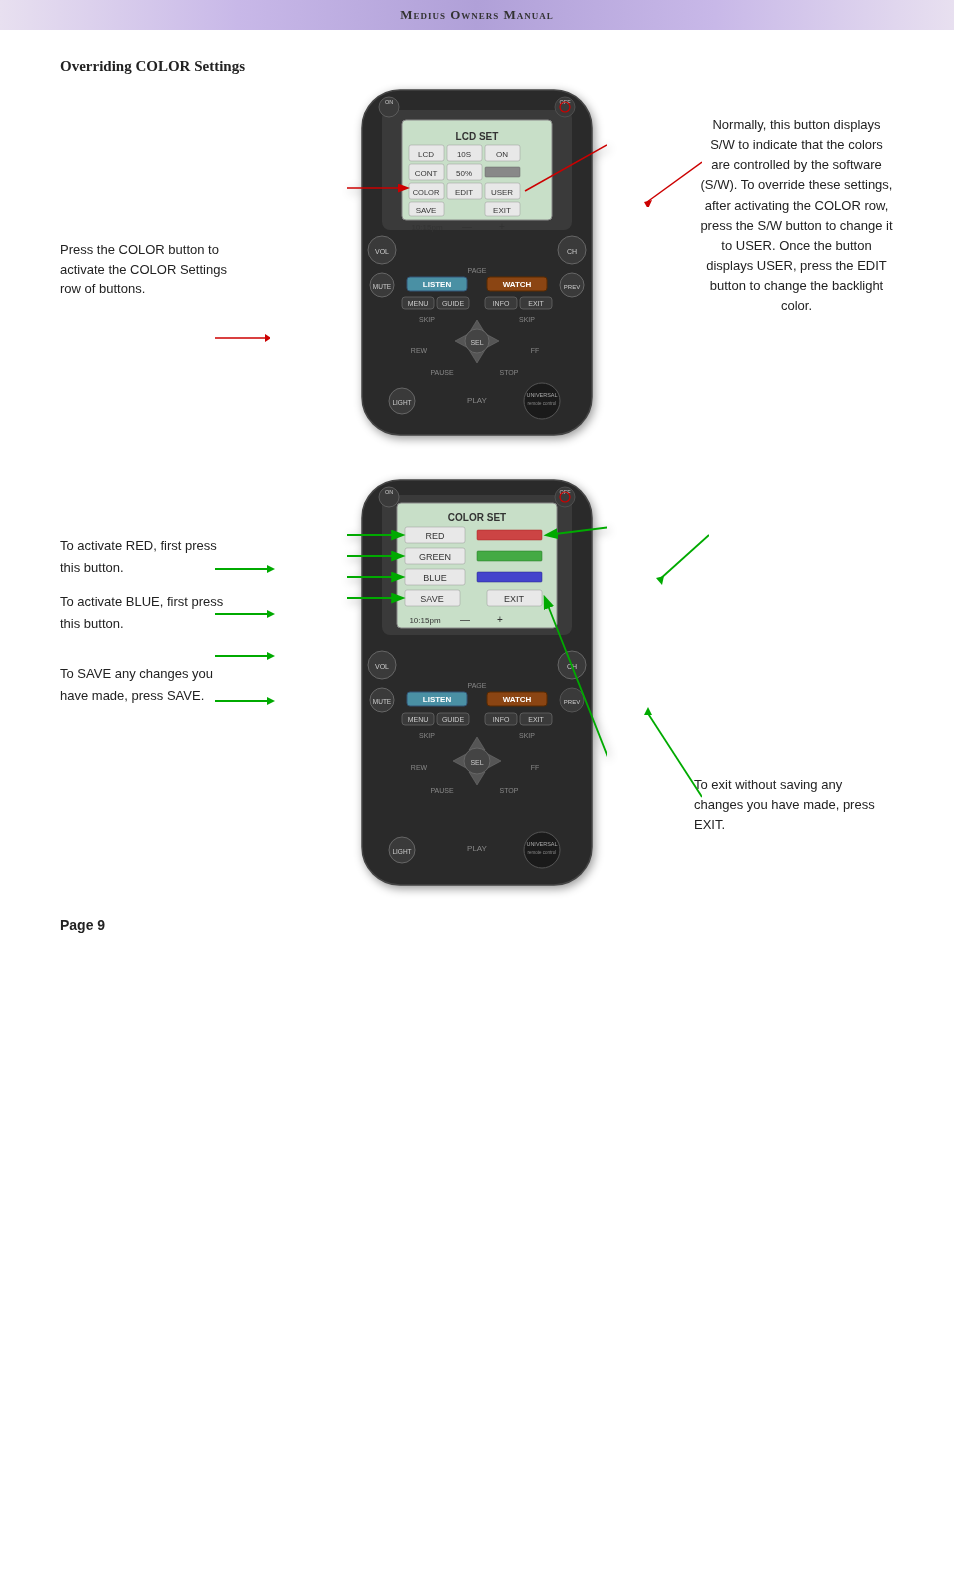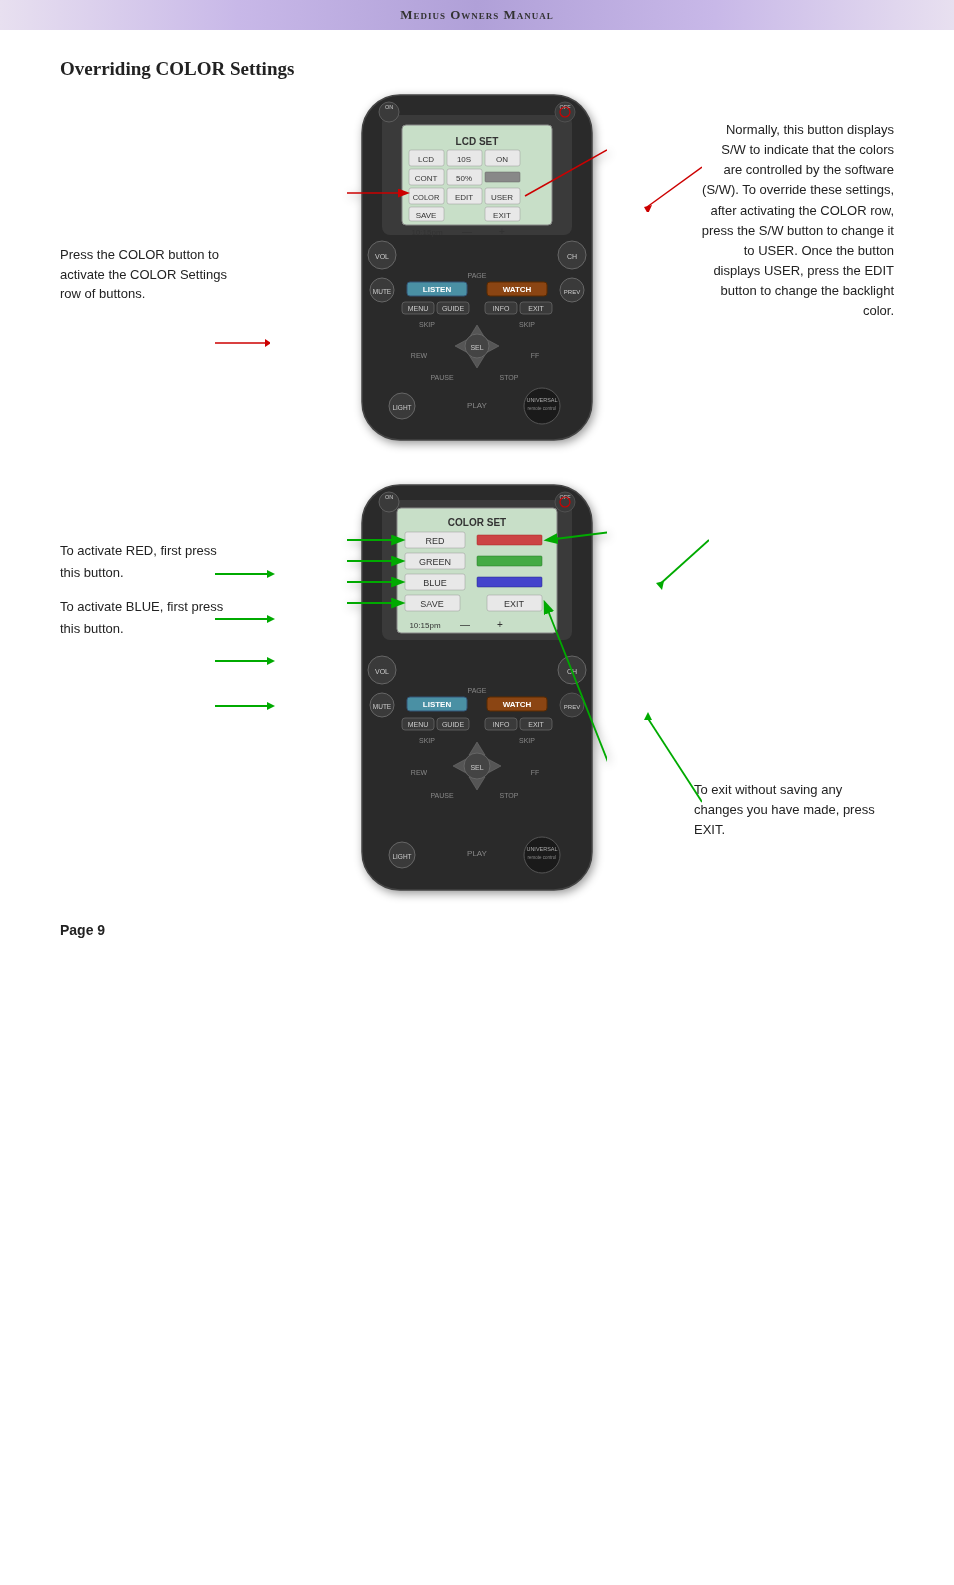--- a/index.html
+++ b/index.html
@@ -24,21 +24,21 @@
       letter-spacing: 1px;
       color: #333;
       margin-bottom: 28px;
     }
 
     .page-content {
       padding: 0 60px;
     }
 
     .section-title {
-      font-size: 19px;
+      font-size: 15px;
       font-weight: bold;
       margin-bottom: 10px;
     }
 
     .intro-text {
       font-size: 14.5px;
       line-height: 1.55;
       margin-bottom: 22px;
       font-family: Arial, sans-serif;
     }
@@ -61,21 +61,21 @@
     }
 
     .right-annotation-1 {
       position: absolute;
       right: 0;
       top: 30px;
       width: 195px;
       font-size: 13px;
       line-height: 1.55;
       font-family: Arial, sans-serif;
-      text-align: right;
+      text-align: center;
     }
 
     .remote-container-1 {
       position: absolute;
       left: 50%;
       transform: translateX(-50%);
       top: 0;
     }
 
     
@@ -295,20 +295,21 @@
       <polygon points="2,45 10,43 6,52" fill="#cc0000"></polygon>
     </svg>
   </div>
 
 
   <div class="diagram-area-2">
 
     <div class="left-annotation-2">
       <p style="margin-bottom:12px;">To activate RED, first press this button.</p>
       <p style="margin-bottom:28px;">To activate BLUE, first press this button.</p>
+      <p style="margin-bottom:0;">To SAVE any changes you have made, press SAVE.</p>
     </div>
 
 
     <div class="bottom-right-annotation">To exit without saving any changes you have made, press EXIT.</div>
 
     <div class="remote-container-2">
       <svg class="remote-svg" width="260" height="415" viewBox="0 0 260 415" xmlns="http://www.w3.org/2000/svg">
         <defs>
           <marker id="arrowGreen" markerWidth="8" markerHeight="8" refX="6" refY="3" orient="auto">
             <path d="M0,0 L0,6 L8,3 z" fill="#00aa00"></path>

